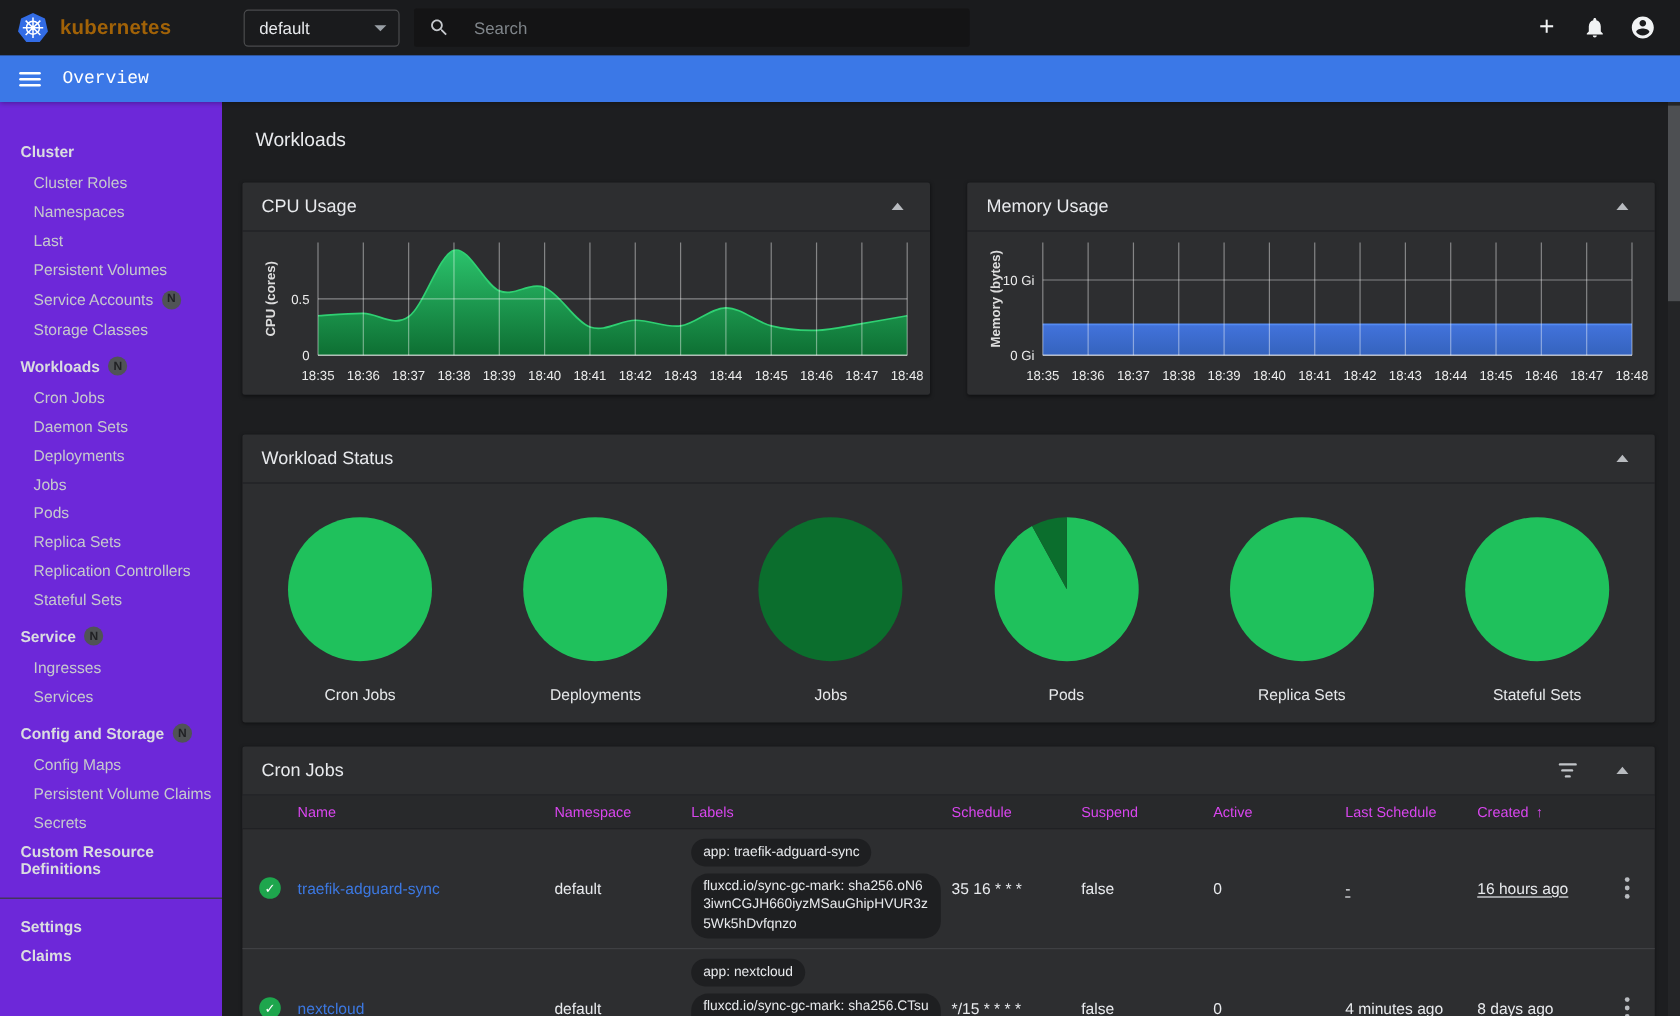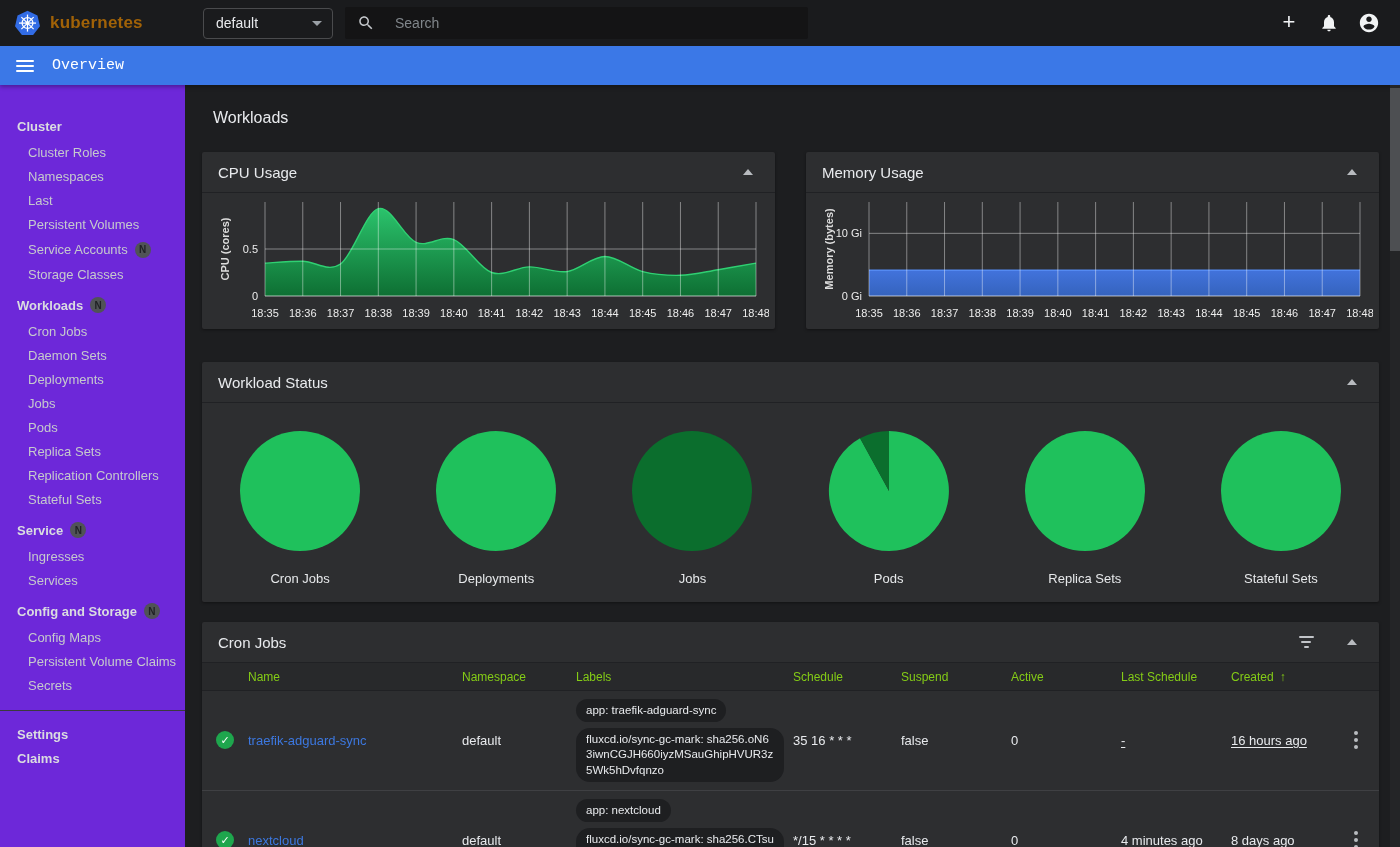--- a/index.html
+++ b/index.html
@@ -74,21 +74,21 @@
 
   .status-card{margin-top:33px;height:240px;}
   .status-body{display:flex;padding-top:27px;}
   .pie{flex:1;display:flex;flex-direction:column;align-items:center;}
   .pie-label{margin-top:19px;font-size:13px;color:#e6e8ea;}
 
   .cron-card{margin-top:20px;min-height:320px;}
   .cj-grid{display:grid;grid-template-columns:46px 214px 114px 217px 108px 110px 110px 110px 102px 1fr;
     align-items:center;}
   .cj-head{height:28px;background:#28292b;border-bottom:1px solid #202124;}
-  .cj-head .hcell{color:#84cc16;font-size:12px;font-weight:500;cursor:pointer;display:flex;gap:6px;align-items:center;}
+  .cj-head .hcell{color:#d946ef;font-size:12px;font-weight:500;cursor:pointer;display:flex;gap:6px;align-items:center;}
   .cj-row{min-height:78px;border-bottom:1px solid #3f4043;}
   .cj-row .cell{color:#e8eaed;font-size:13px;}
   .check{width:18px;height:18px;border-radius:50%;background:#1ea64d;color:#fff;font-size:11px;
     font-weight:bold;display:flex;align-items:center;justify-content:center;margin:0 auto;}
   .name-link{color:#3c78e0;font-size:13px;cursor:pointer;}
   .labels-cell{display:flex;flex-direction:column;align-items:flex-start;gap:6px;padding:8px 8px 8px 0;}
   .chip{background:#1e1f21;border-radius:14px;padding:4px 10px;font-size:11.5px;line-height:1.32;
     color:#e8eaed;max-width:208px;word-break:break-all;}
   .cell-link{text-decoration:underline;text-underline-offset:2px;cursor:pointer;}
   .kebab{display:flex;flex-direction:column;gap:3px;align-items:center;justify-content:center;
@@ -229,20 +229,23 @@
         <span class="nav-badge">N</span>
       </div>
       <div class="nav-item">
         <span>Config Maps</span>
       </div>
       <div class="nav-item">
         <span>Persistent Volume Claims</span>
       </div>
       <div class="nav-item">
         <span>Secrets</span>
+      </div>
+      <div class="nav-item nav-crd">
+        <span>Custom Resource Definitions</span>
       </div>
     </nav>
   <div class="nav-divider"></div>
   <div class="nav-footer">
       <div class="nav-item">
         <span>Settings</span>
       </div>
       <div class="nav-item">
         <span>Claims</span>
       </div>

